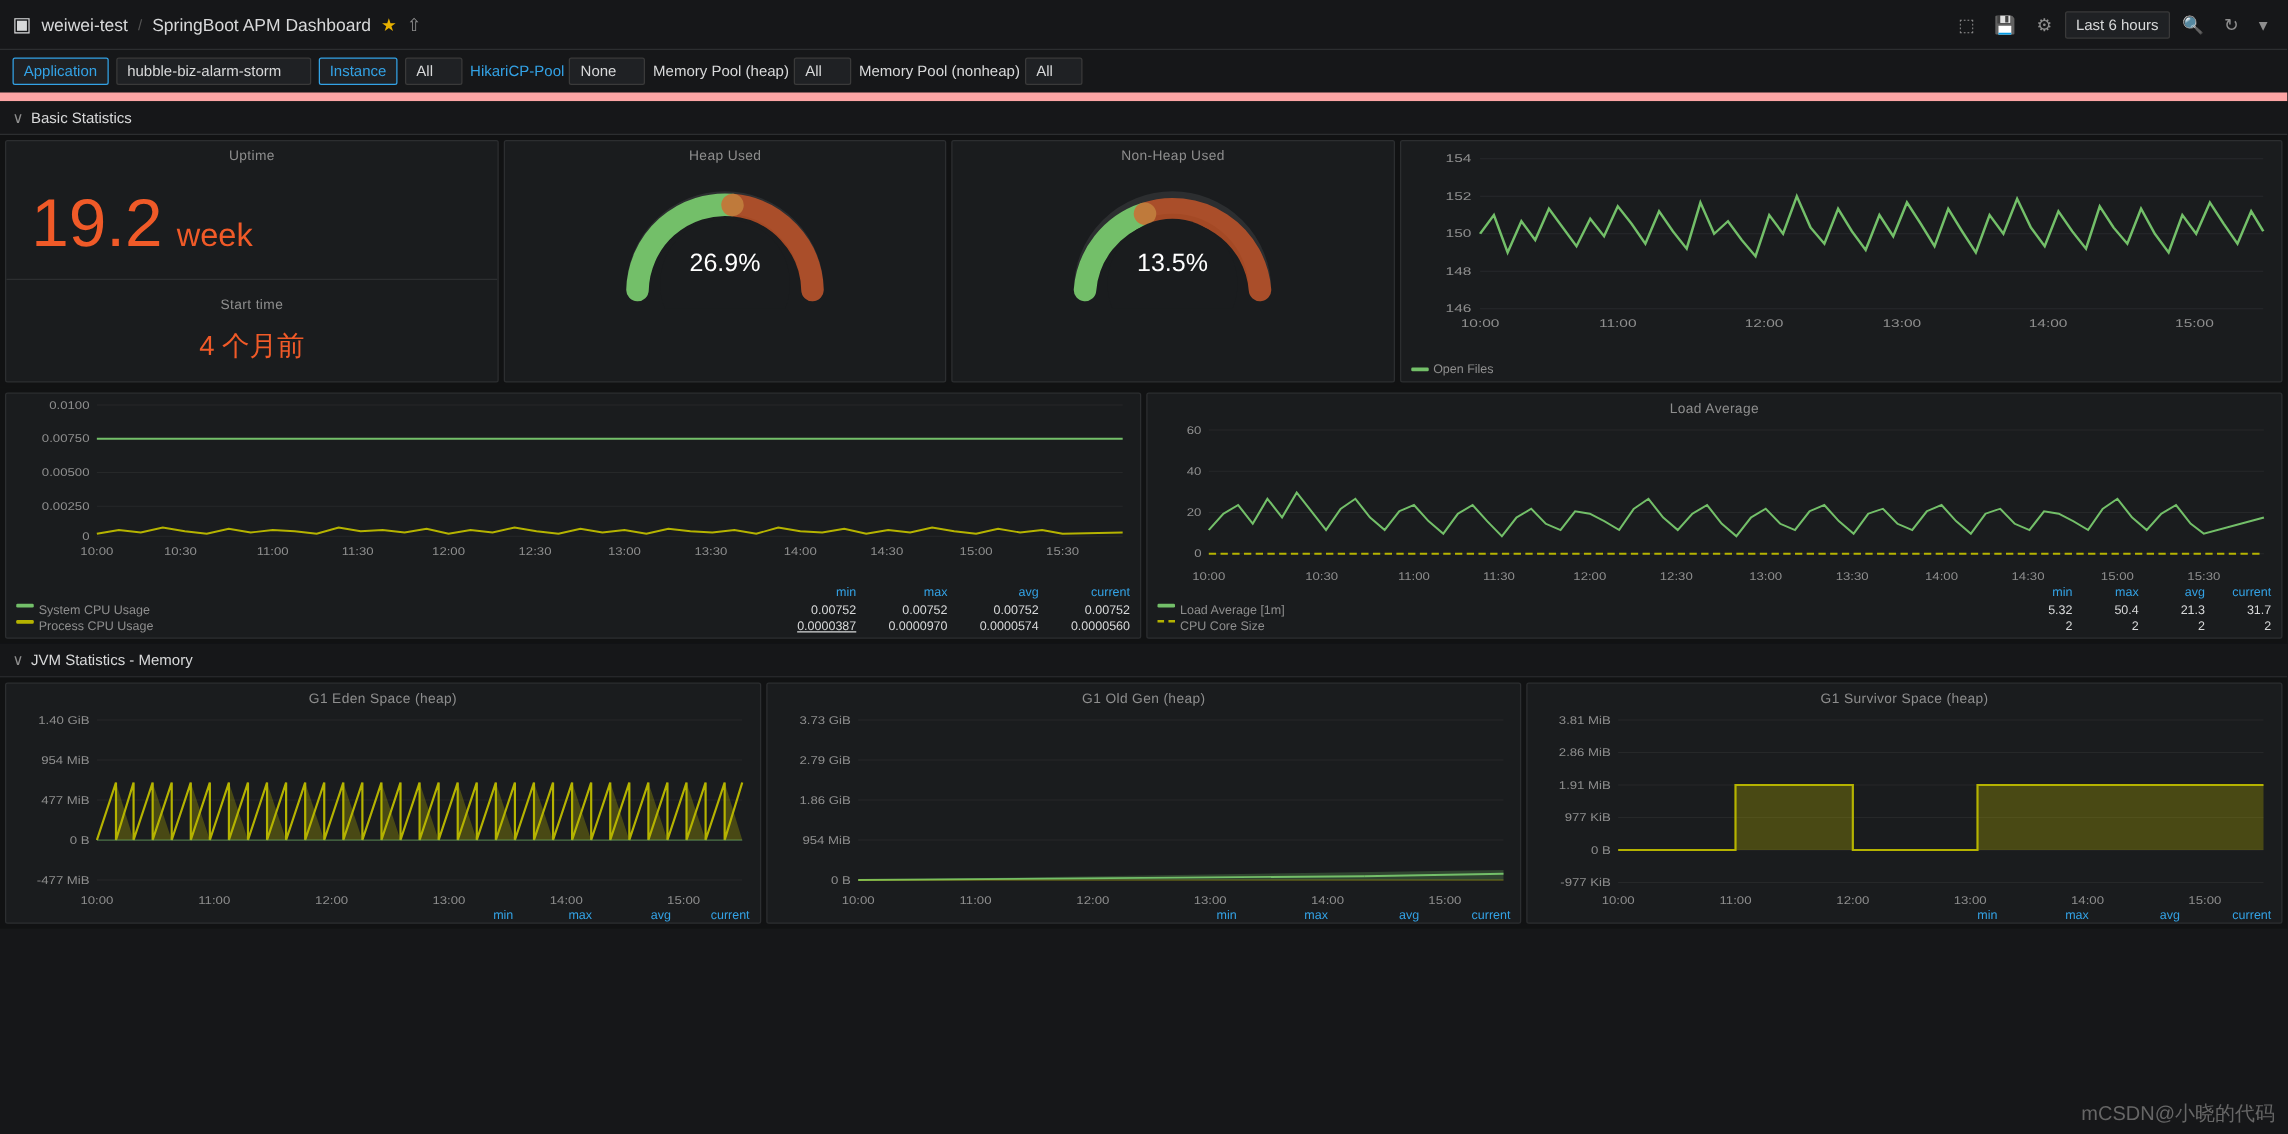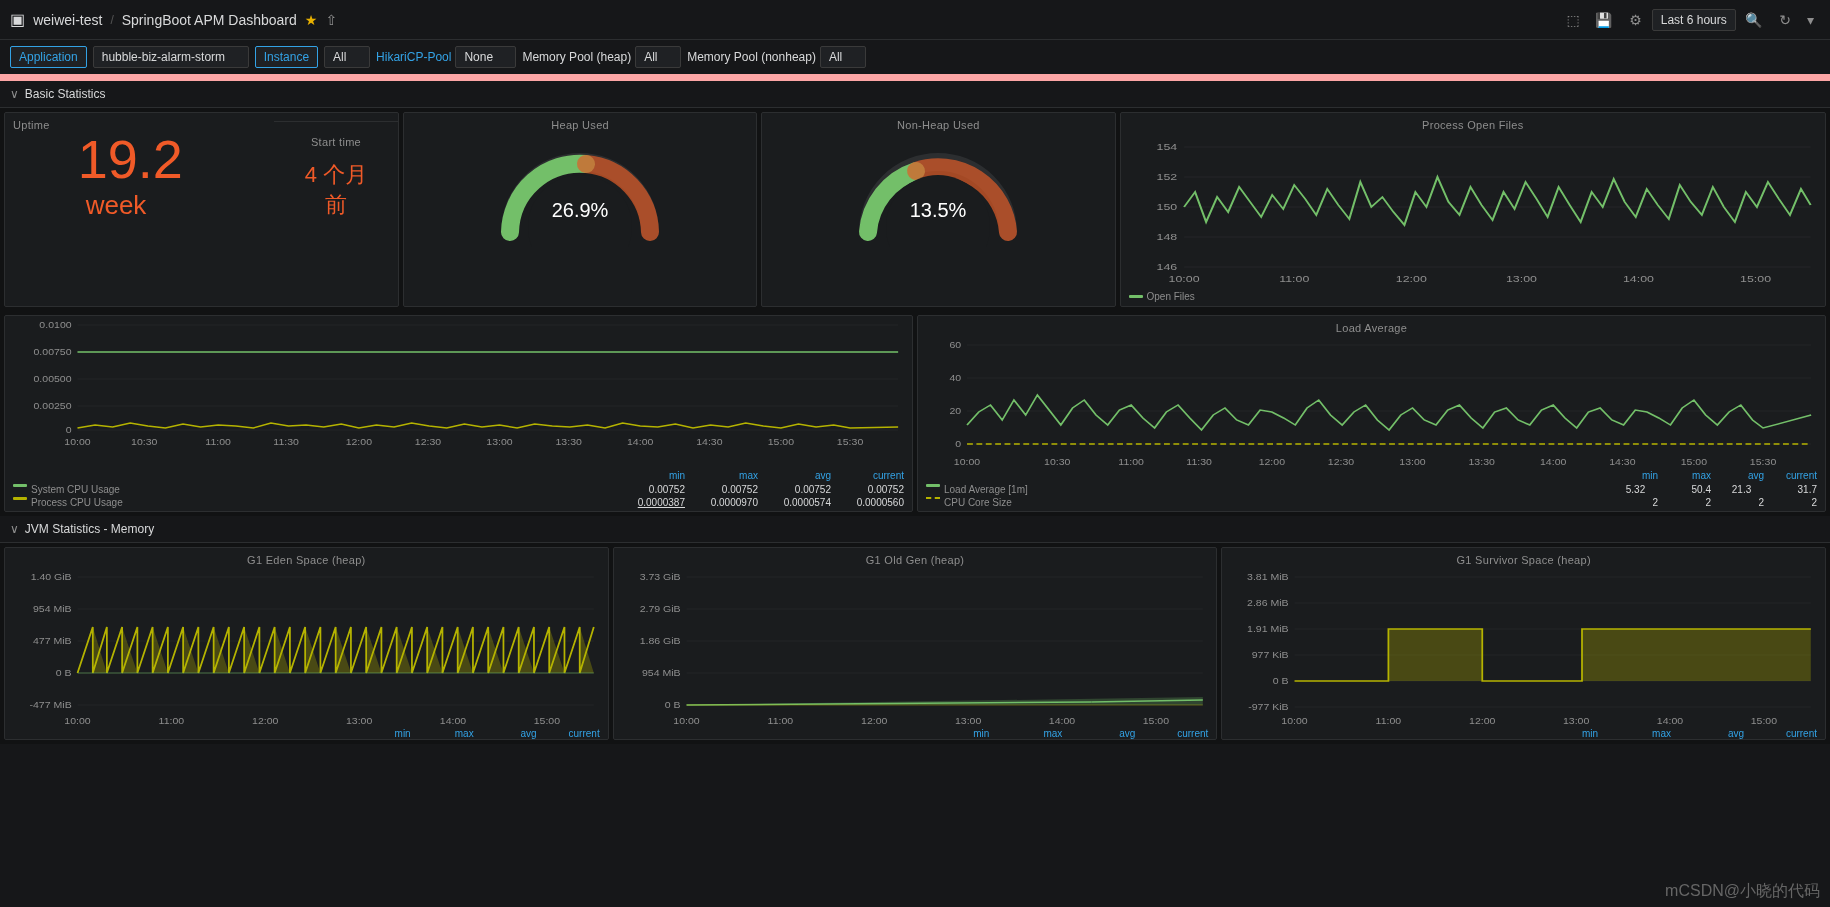--- a/index.html
+++ b/index.html
@@ -21,21 +21,21 @@
     
     .section-header { background: #161719; padding: 6px 10px; font-size: 12px; color: #d8d9da; border-bottom: 1px solid #2c2e30; cursor: pointer; display: flex; align-items: center; gap: 6px; }
     .section-header .chevron { color: #8e8e8e; }
 
     
     .panels-row { display: flex; gap: 4px; padding: 4px; background: #111213; }
     .panel { background: #1a1c1e; border: 1px solid #2c2e30; border-radius: 2px; overflow: hidden; }
     .panel-title { text-align: center; color: #8e8e8e; font-size: 11px; padding: 6px 8px 2px; letter-spacing: 0.3px; }
 
     
-    .uptime-panel { flex: 0 0 400px; display: flex; flex-direction: row; }
+    .uptime-panel { flex: 0 0 400px; display: flex; flex-direction: column; }
     .start-time-section { border-top: 1px solid #2c2e30; margin-top: 8px; padding: 8px 20px; }
 
     
     .gauge-panel { flex: 1; display: flex; flex-direction: column; align-items: center; padding-bottom: 10px; }
     .gauge-container { width: 180px; height: 110px; position: relative; margin-top: 4px; }
 
     
     .chart-panel { flex: 1; display: flex; flex-direction: column; }
     .chart-area { flex: 1; padding: 4px 8px 0; }
     .chart-legend { padding: 4px 8px; display: flex; gap: 12px; align-items: center; flex-wrap: wrap; }
@@ -162,21 +162,20 @@
         <path d="M 20 95 A 70 70 0 0 1 68 34" fill="none" stroke="#73bf69" stroke-width="18" stroke-linecap="round"></path>
 
         <path d="M 68 34 A 70 70 0 0 1 160 95" fill="none" stroke="#e05c28" stroke-width="18" stroke-linecap="round" opacity="0.7"></path>
         <circle cx="90" cy="90" r="52" fill="#1a1c1e"></circle>
         <text x="90" y="80" text-anchor="middle" fill="#ffffff" font-size="20" font-weight="300">13.5%</text>
       </svg>
     </div>
   </div>
 
   <div class="panel chart-panel" style="flex:2;">
-    <div class="panel-title">Process Open Files</div>
     <div class="chart-area">
       <svg viewBox="0 0 500 150" width="100%" height="150" preserveAspectRatio="none">
 
         <line x1="40" y1="10" x2="495" y2="10" class="grid-line"></line>
         <line x1="40" y1="40" x2="495" y2="40" class="grid-line"></line>
         <line x1="40" y1="70" x2="495" y2="70" class="grid-line"></line>
         <line x1="40" y1="100" x2="495" y2="100" class="grid-line"></line>
         <line x1="40" y1="130" x2="495" y2="130" class="grid-line"></line>
 
         <text x="35" y="13" text-anchor="end" class="axis-label">154</text>
@@ -311,23 +310,23 @@
       <span style="color:#33a2e5;min-width:45px;text-align:right;">avg</span>
       <span style="color:#33a2e5;min-width:45px;text-align:right;">current</span>
     </div>
     <div class="stats-table">
       <div class="stats-row">
         <div class="stats-label">
           <div class="legend-dot" style="background:#73bf69;"></div>
           <span>Load Average [1m]</span>
         </div>
         <div style="display:flex;gap:8px;">
-          <span style="color:#d8d9da;min-width:45px;text-align:center;">5.32</span>
+          <span style="color:#d8d9da;min-width:45px;text-align:right;">5.32</span>
           <span style="color:#d8d9da;min-width:45px;text-align:right;">50.4</span>
-          <span style="color:#d8d9da;min-width:45px;text-align:center;">21.3</span>
+          <span style="color:#d8d9da;min-width:45px;text-align:right;">21.3</span>
           <span style="color:#d8d9da;min-width:45px;text-align:right;">31.7</span>
         </div>
       </div>
       <div class="stats-row">
         <div class="stats-label">
           <div class="legend-dot-dashed" style="border-color:#b5b300;"></div>
           <span>CPU Core Size</span>
         </div>
         <div style="display:flex;gap:8px;">
           <span style="color:#d8d9da;min-width:45px;text-align:right;">2</span>

